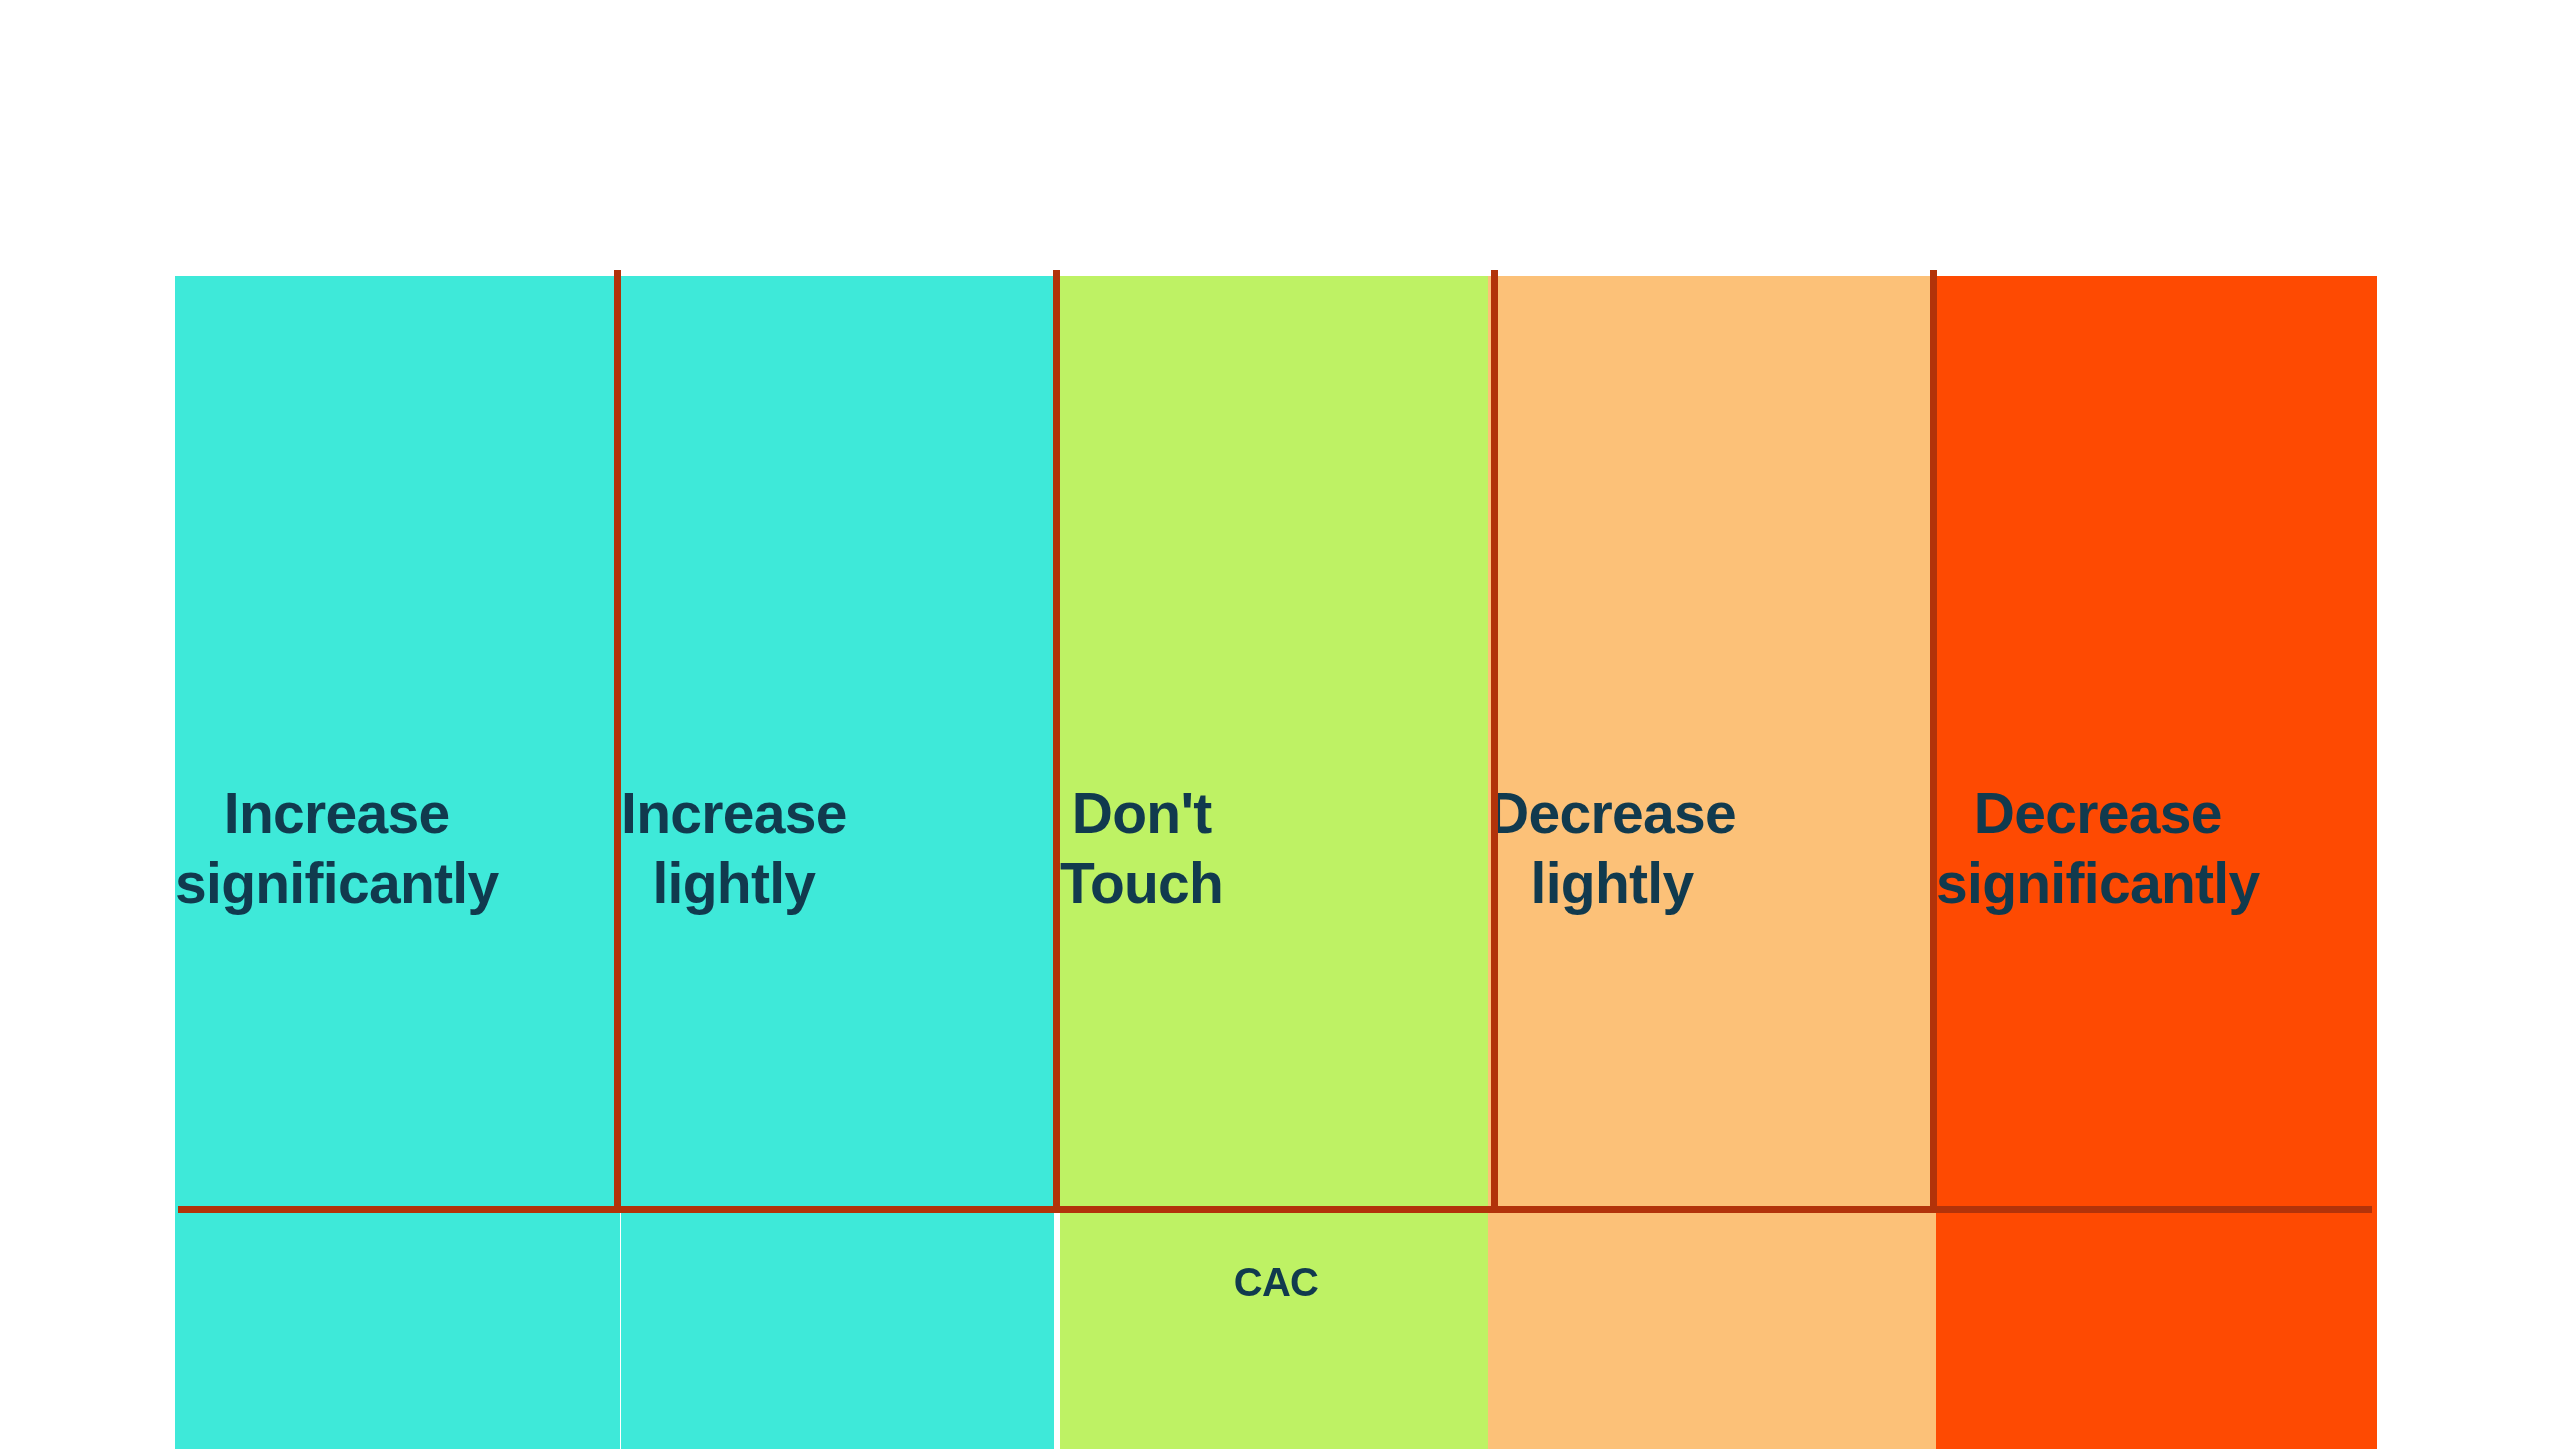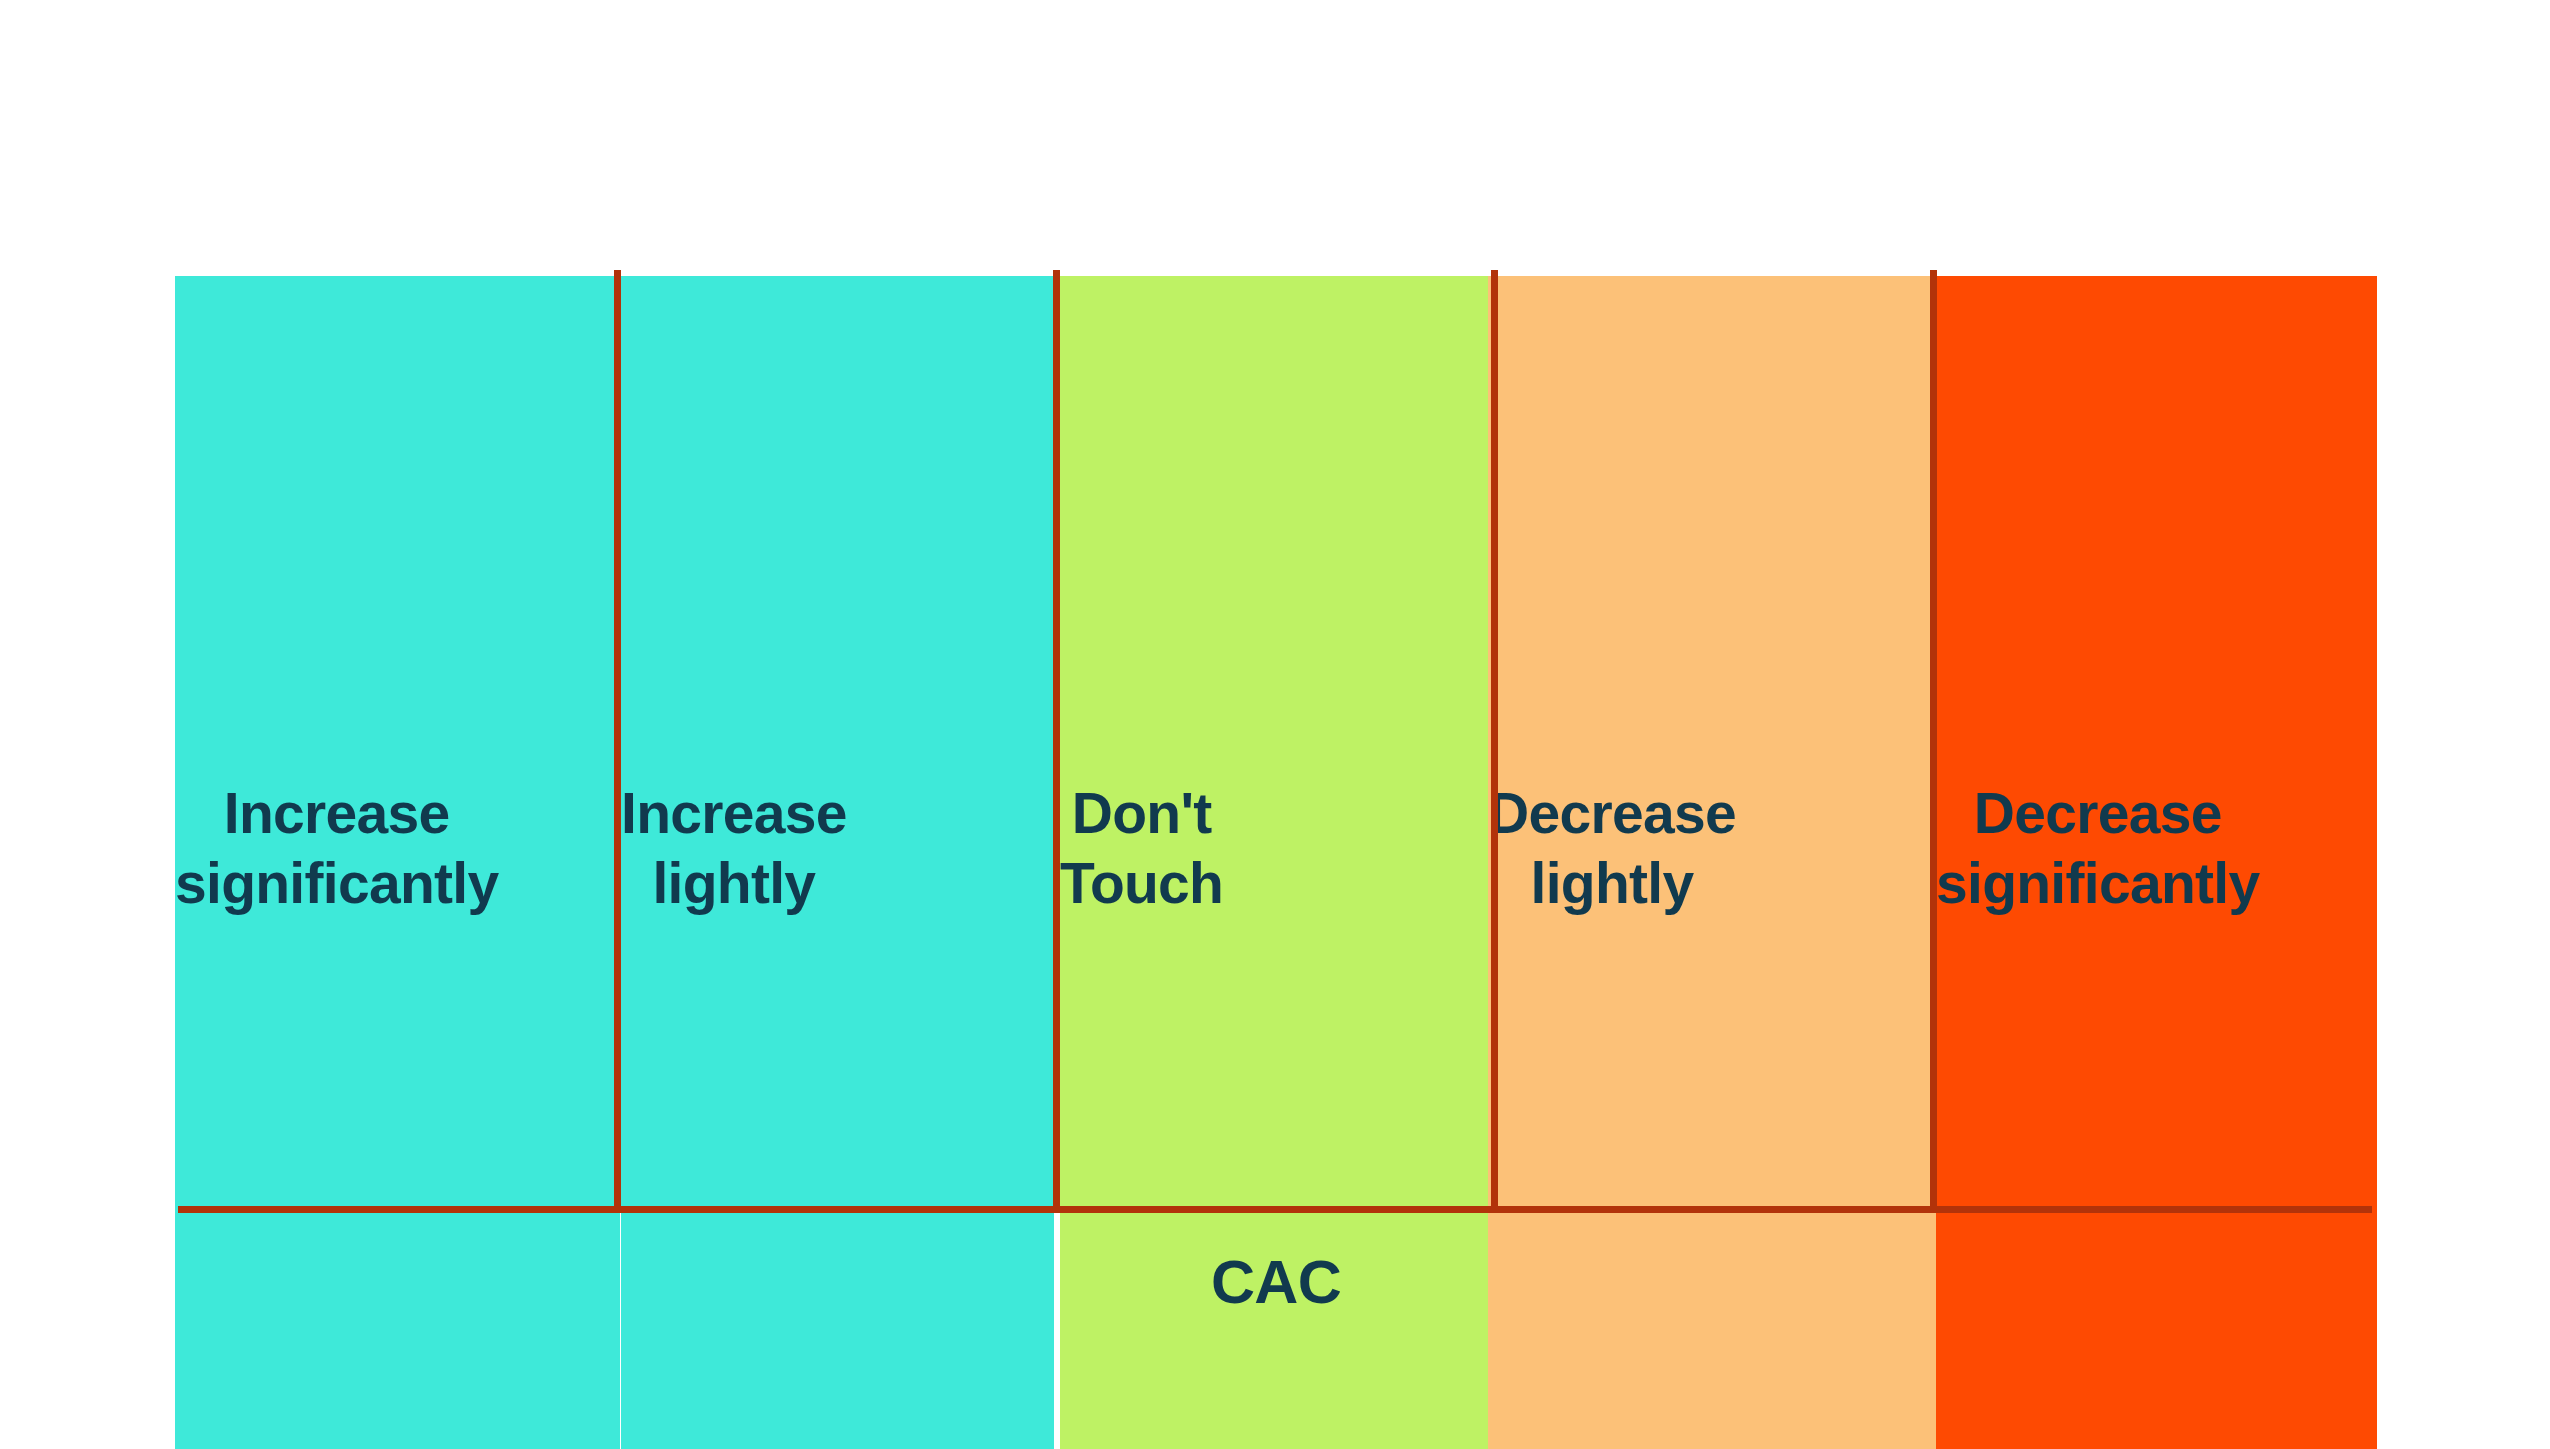--- a/index.html
+++ b/index.html
@@ -46,21 +46,21 @@
     top: 1206px;
     width: 2194px;
     height: 6.6px;
     background: #B2330A;
   }
   .axis-label {
     position: absolute;
     left: 1276px;
     top: 1247px;
     transform: translateX(-50%);
-    font-size: 61px;
+    font-size: 40px;
     line-height: 70px;
     font-weight: 700;
     letter-spacing: -0.7px;
     color: #113A4E;
     white-space: nowrap;
   }
   
   .zone-1 { left: 175px;  width: 445px; }
   .zone-2 { left: 621px;  width: 433px; }
   .zone-3 { left: 1060px; width: 428px; }

